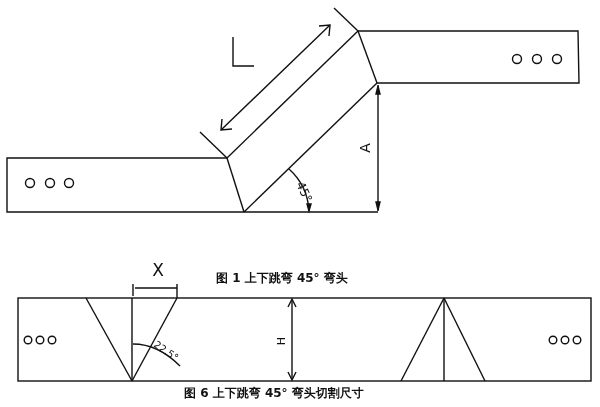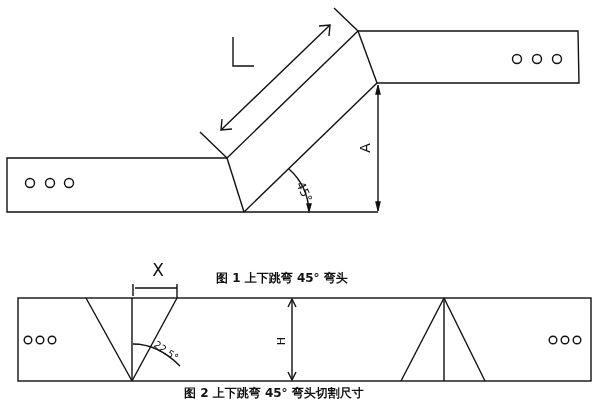--- a/index.html
+++ b/index.html
@@ -84,13 +84,13 @@
 
   <text class="label" x="370" y="148" font-size="14" transform="rotate(-90 370 148)" text-anchor="middle">A</text>
   <text class="label" x="296" y="184" font-size="12" transform="rotate(65 296 184)">45°</text>
 
   <text class="label" x="158" y="276" font-size="17" text-anchor="middle">X</text>
   <text class="label" x="285" y="341" font-size="11" transform="rotate(-90 285 341)" text-anchor="middle">H</text>
   <text class="label" x="153" y="346" font-size="10" transform="rotate(35 153 346)">22.5°</text>
 </svg>
 
 <div class="caption" style="left:216px; top:246px;margin-top:24px;">图 1  上下跳弯 45° 弯头</div>
-<div class="caption" style="left:184px; top:385px;">图 2  上下跳弯 45° 弯头切割尺寸</div>
+<div class="caption" style="left:184px; top:385px;">图 6  上下跳弯 45° 弯头切割尺寸</div>
 
 </body></html>

